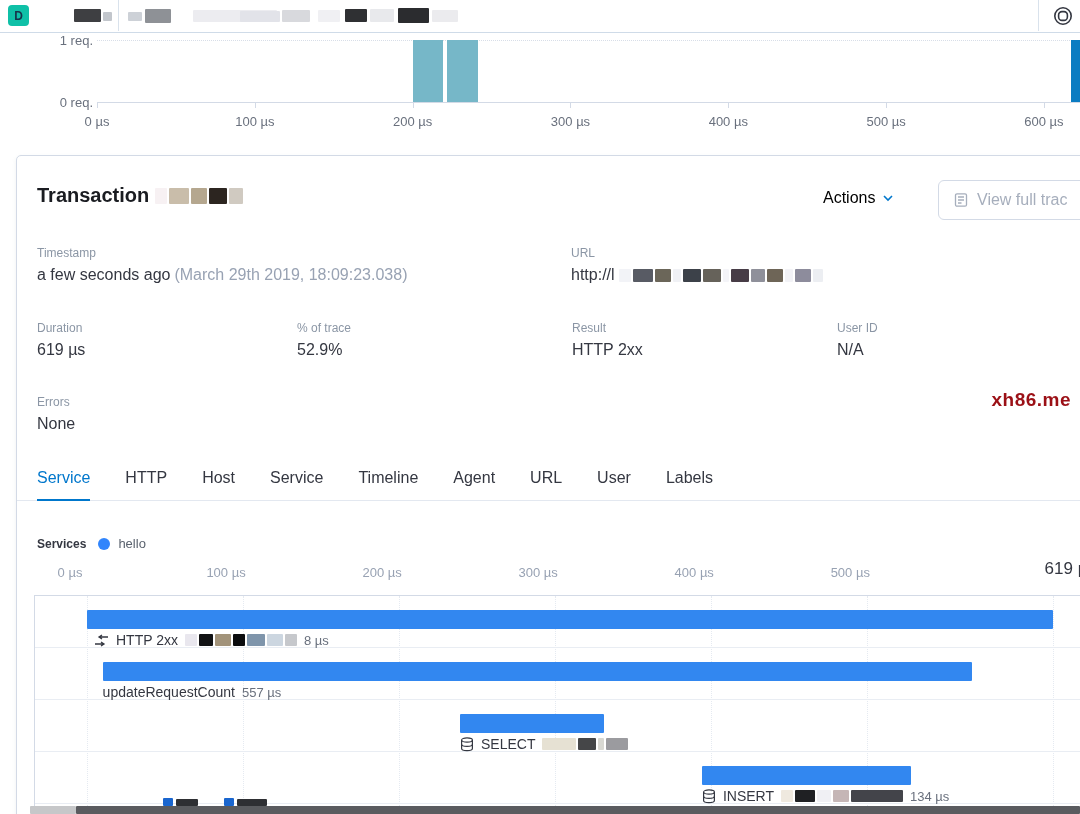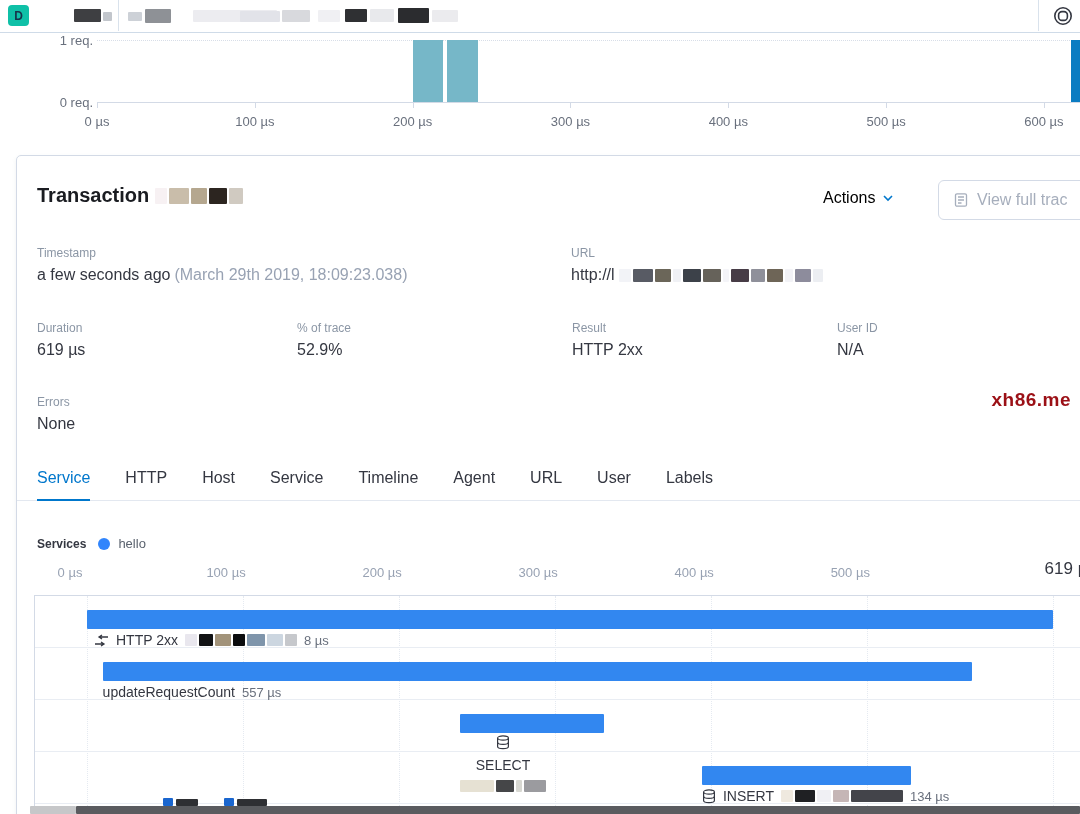--- a/index.html
+++ b/index.html
@@ -275,21 +275,21 @@
           </div>
           <div class="wf-row" style="top: 52px;">
             <div class="wf-bar" style="left: 67.606px; width: 869.254px;"></div>
             <div class="wf-label" style="left: 67.606px;">
               <span>updateRequestCount</span>
               <span class="wf-dur">557 µs</span>
             </div>
           </div>
           <div class="wf-row" style="top: 104px;">
             <div class="wf-bar" style="left: 424.983px; width: 143.575px;"></div>
-            <div class="wf-label" style="left: 424.983px; flex-direction: column;">
+            <div class="wf-label" style="left: 424.983px;">
               <span>
                 <svg width="14" height="15" viewBox="0 0 14 15" fill="none" stroke="#343741" stroke-width="1.2">
                   <ellipse cx="7" cy="3" rx="5.4" ry="2.1"></ellipse>
                   <path d="M1.6 3v8.6c0 1.2 2.4 2.1 5.4 2.1s5.4-.9 5.4-2.1V3"></path>
                   <path d="M1.6 7.3c0 1.2 2.4 2.1 5.4 2.1s5.4-.9 5.4-2.1"></path>
                 </svg>
               </span>
               <span>SELECT</span>
               <span class="redact h12">
                 <span class="rb" style="width: 34px; background: rgb(230, 225, 211);"></span>

